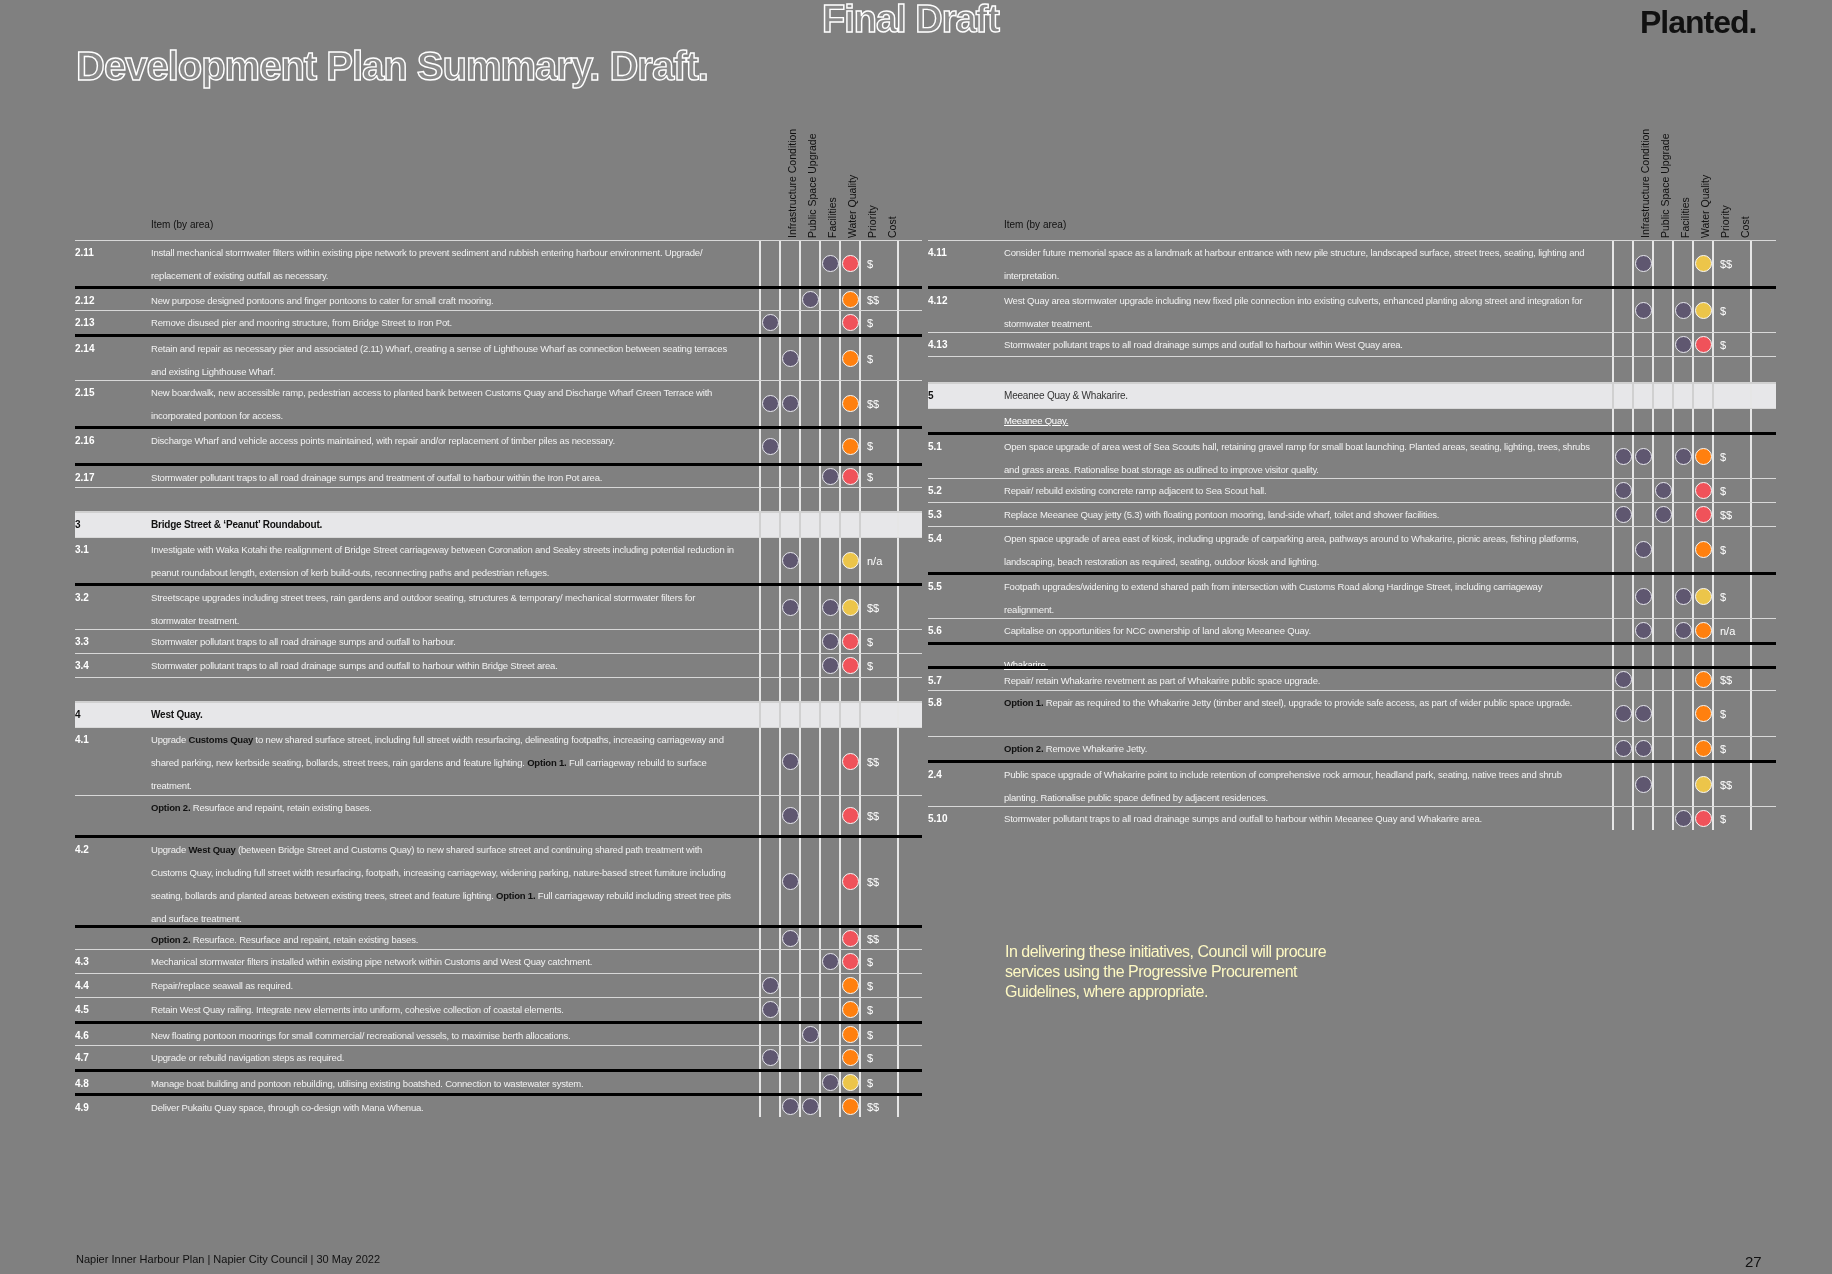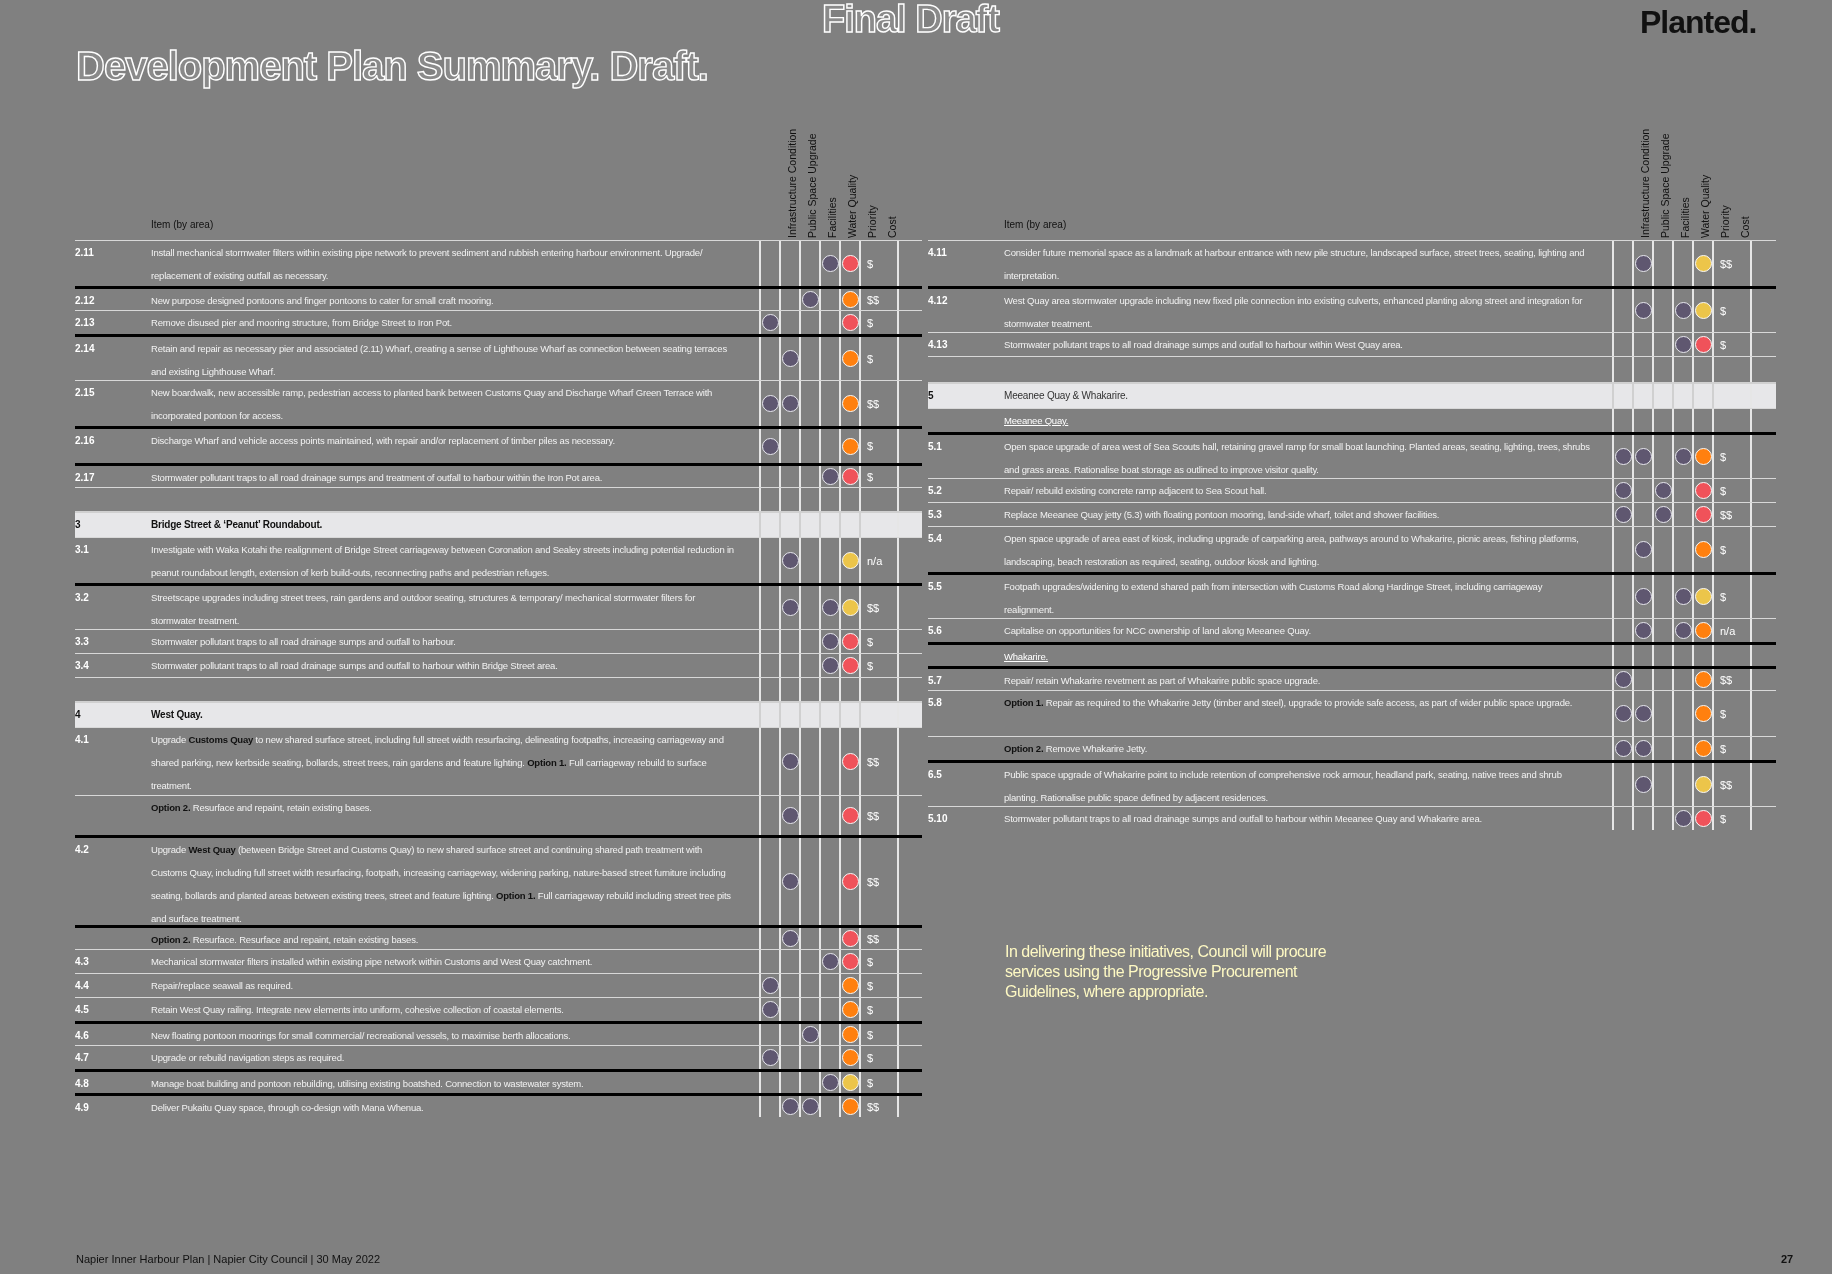--- a/index.html
+++ b/index.html
@@ -44,21 +44,21 @@
   .row.section { background: #e7e7e9; border-top: 2px solid #d0d0d0; }
   .row.section .num { color: #111; }
   .row.section .desc { color: #111; font-weight: 700; font-size: 10px; }
   .row.section.light .desc { font-weight: 400; color: #333; }
   .row.section .cell { border-left: 2px solid #d0d0d0; }
   .row.spacer { border-top: 1.5px solid #d8d8d8; }
   .row.subhead .desc { text-decoration: underline; color: #fff; }
 
   #procurement-note { position: absolute; left: 1005px; top: 942px; width: 360px; font-size: 16px; line-height: 20px; color: #fef9c3; letter-spacing: -0.5px; }
   #footer-left { position: absolute; left: 76px; top: 1253px; font-size: 11px; color: #111; }
-  #page-number { position: absolute; left: 1745px; top: 1253px; font-size: 11px; color: #111; font-weight: 700; margin-left: 36px; }
+  #page-number { position: absolute; left: 1745px; top: 1253px; font-size: 15px; color: #111; font-weight: 400; }
 </style>
 </head>
 <body>
 
 <div id="final-draft" class="outline-title">Final Draft</div>
 <div id="page-title" class="outline-title">Development Plan Summary. Draft.</div>
 <div id="brand-logo">Planted.</div>
 
 <div id="panel-left" class="panel">
   <div class="col-headers">
@@ -680,21 +680,21 @@
             <span class="dot cat"></span>
           </div>
           <div class="cell">
             <span class="dot med"></span>
           </div>
           <div class="cell cost">n/a</div>
         </div>
       </div>
       <div class="row thick subhead" style="height: 24px;">
         <div class="num"></div>
-        <div class="desc" style="padding-top: 0px;">Whakarire.</div>
+        <div class="desc" style="padding-top: 8px;">Whakarire.</div>
         <div class="cells" style="height: 100%;">
           <div class="cell"></div>
           <div class="cell"></div>
           <div class="cell"></div>
           <div class="cell"></div>
           <div class="cell"></div>
           <div class="cell cost"></div>
         </div>
       </div>
       <div class="row thick" style="height: 24px;">
@@ -743,21 +743,21 @@
           </div>
           <div class="cell"></div>
           <div class="cell"></div>
           <div class="cell">
             <span class="dot med"></span>
           </div>
           <div class="cell cost">$</div>
         </div>
       </div>
       <div class="row thick" style="height: 46px;">
-        <div class="num">6.5</div>
+        <div class="num">2.4</div>
         <div class="desc" style="padding-top: 0px;">Public space upgrade of Whakarire point to include retention of comprehensive rock armour, headland park, seating, native trees and shrub planting. Rationalise public space defined by adjacent residences.</div>
         <div class="cells" style="height: 100%;">
           <div class="cell"></div>
           <div class="cell">
             <span class="dot cat"></span>
           </div>
           <div class="cell"></div>
           <div class="cell"></div>
           <div class="cell">
             <span class="dot low"></span>

